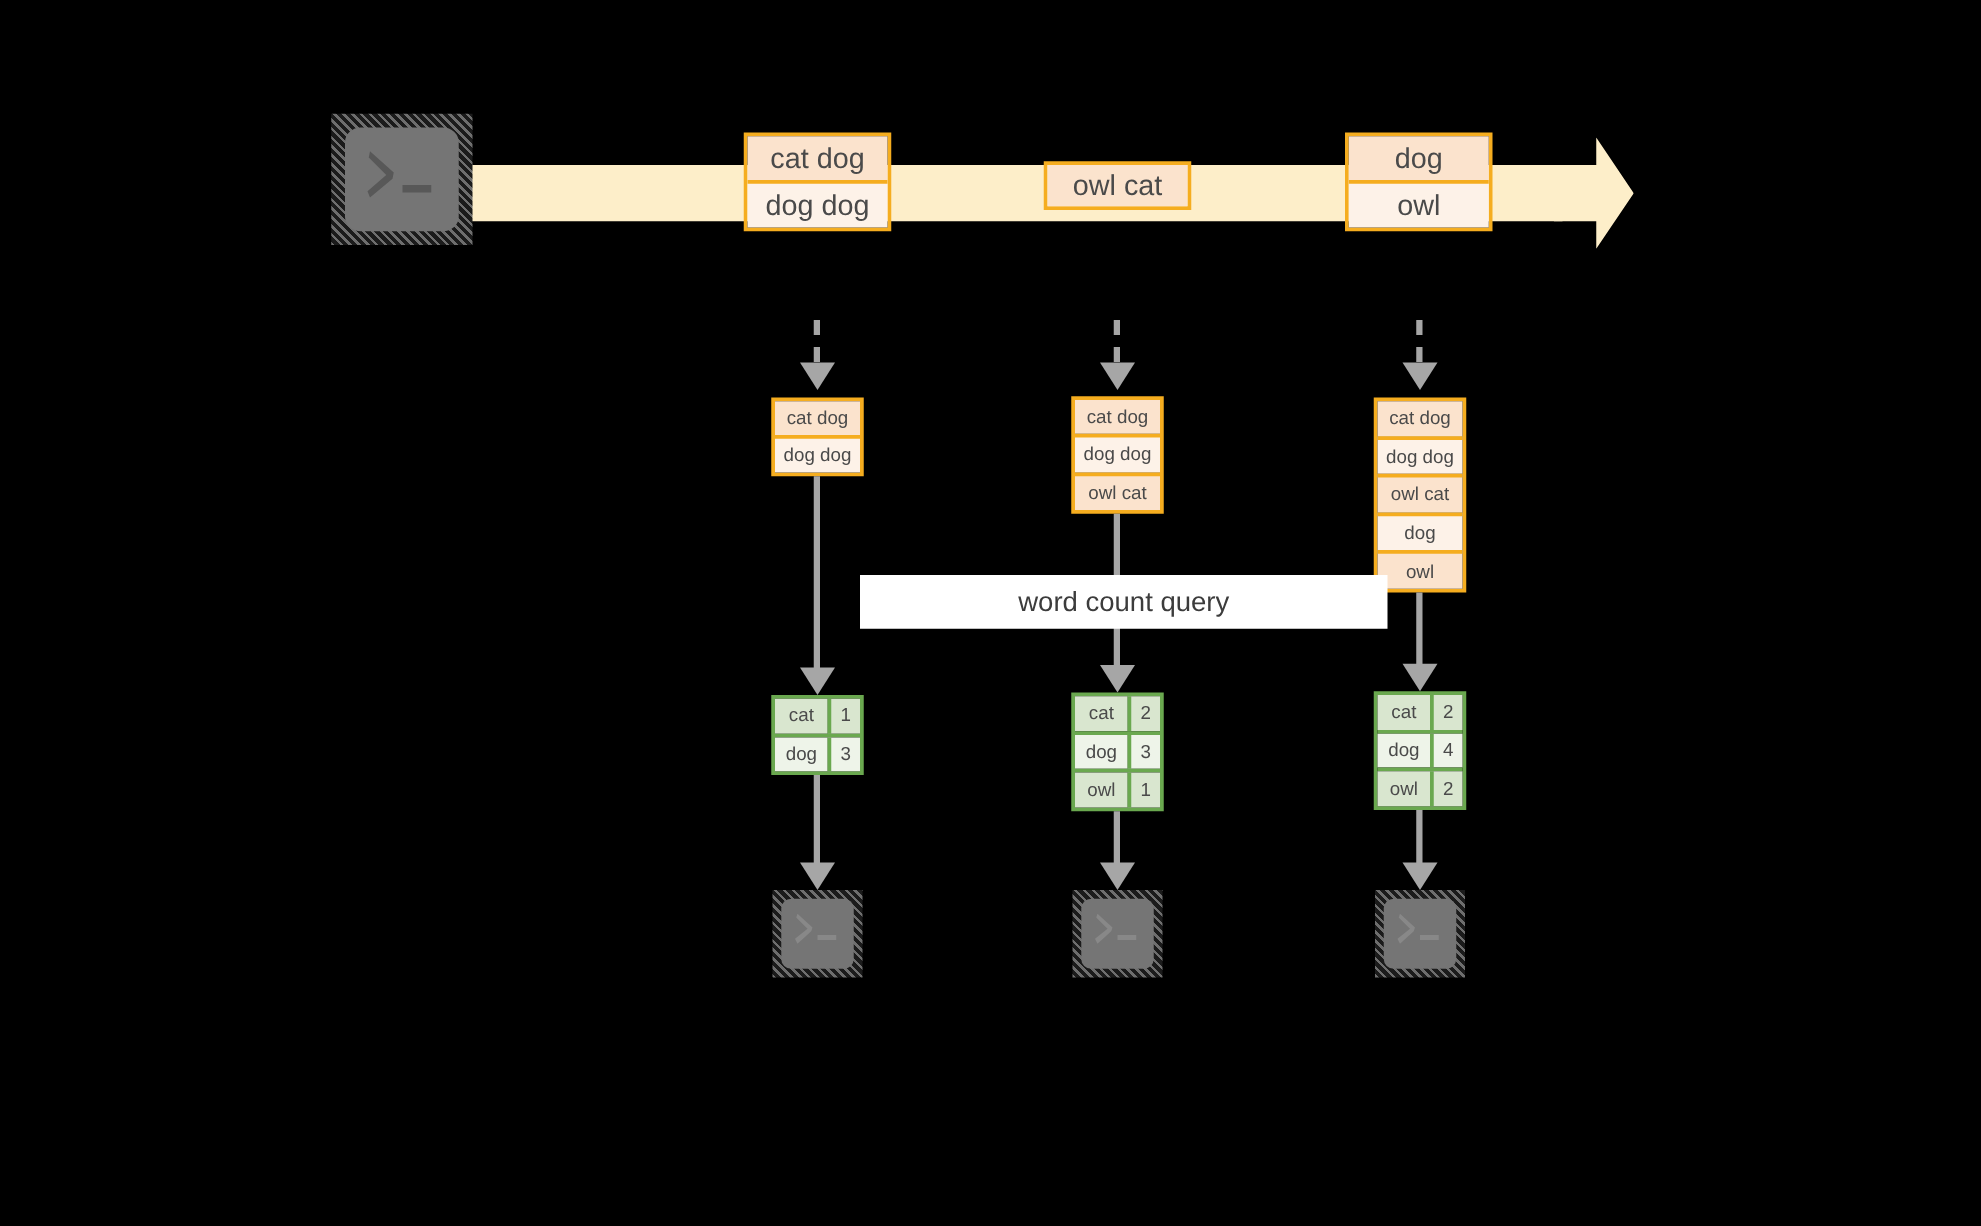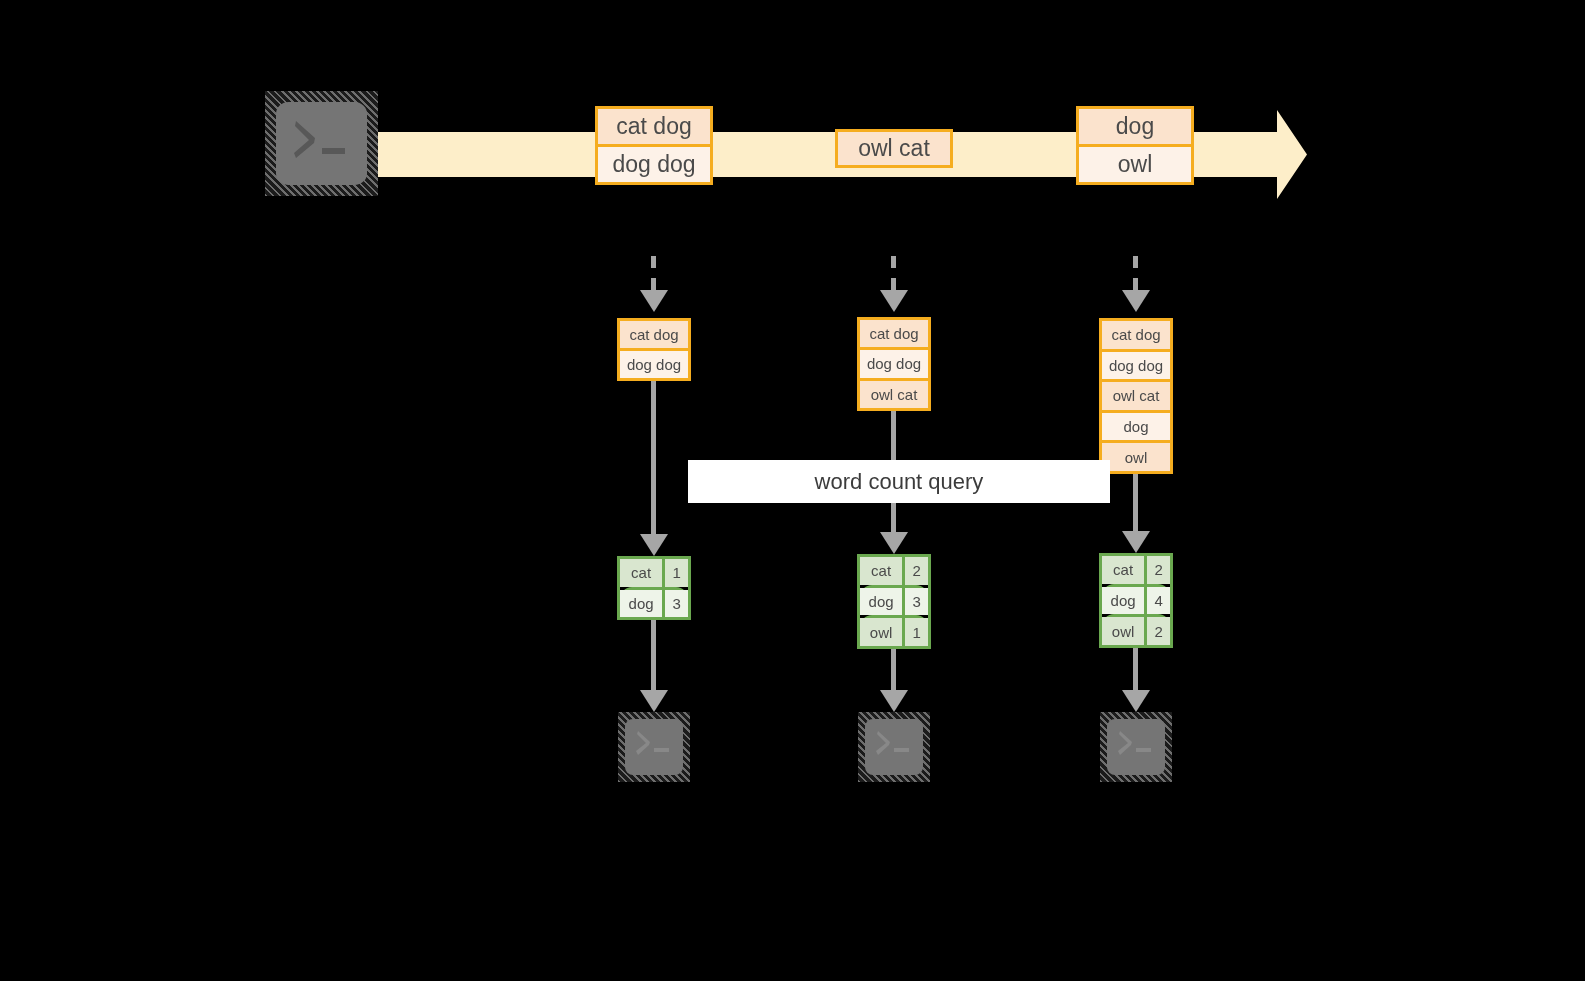--- a/index.html
+++ b/index.html
@@ -24,21 +24,21 @@
           display:flex;flex-direction:column;}
   .recrow{flex:1;display:flex;align-items:center;justify-content:center;
           color:#4a4a4a;box-sizing:border-box;white-space:nowrap;}
   .recrow.dark{background:#fbe3cd;}
   .recrow.light{background:#fdf2e8;}
   .recrow + .recrow{border-top:3px solid #f5ad1f;}
 
   
   .greenbox{position:absolute;border:3px solid #6aa84f;box-sizing:border-box;
             display:flex;flex-direction:column;}
-  .grow{flex:1;display:flex;box-sizing:border-box;border-radius:12px;}
+  .grow{flex:1;display:flex;box-sizing:border-box;}
   .grow + .grow{border-top:3px solid #6aa84f;}
   .gcell{display:flex;align-items:center;justify-content:center;color:#4a4a4a;
          box-sizing:border-box;white-space:nowrap;}
   .gcell.k{flex:0 0 62%;}
   .gcell.v{flex:1;border-left:3px solid #6aa84f;}
   .grow.dark .gcell{background:#d9e6cf;}
   .grow.light .gcell{background:#eef4e9;}
 
   
   .vline{position:absolute;background:#a6a6a6;width:5px;}

